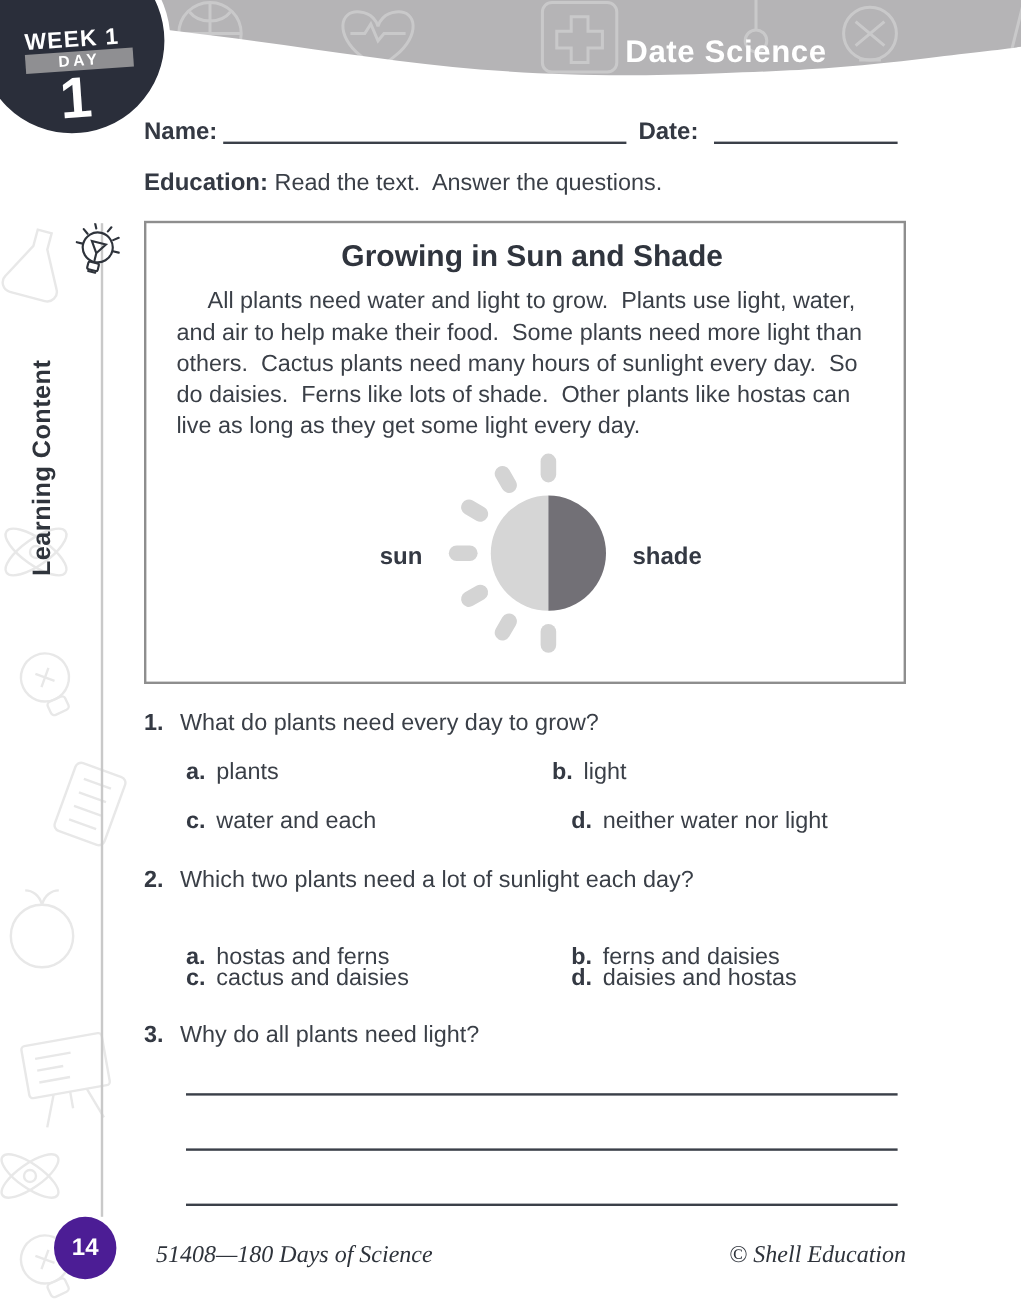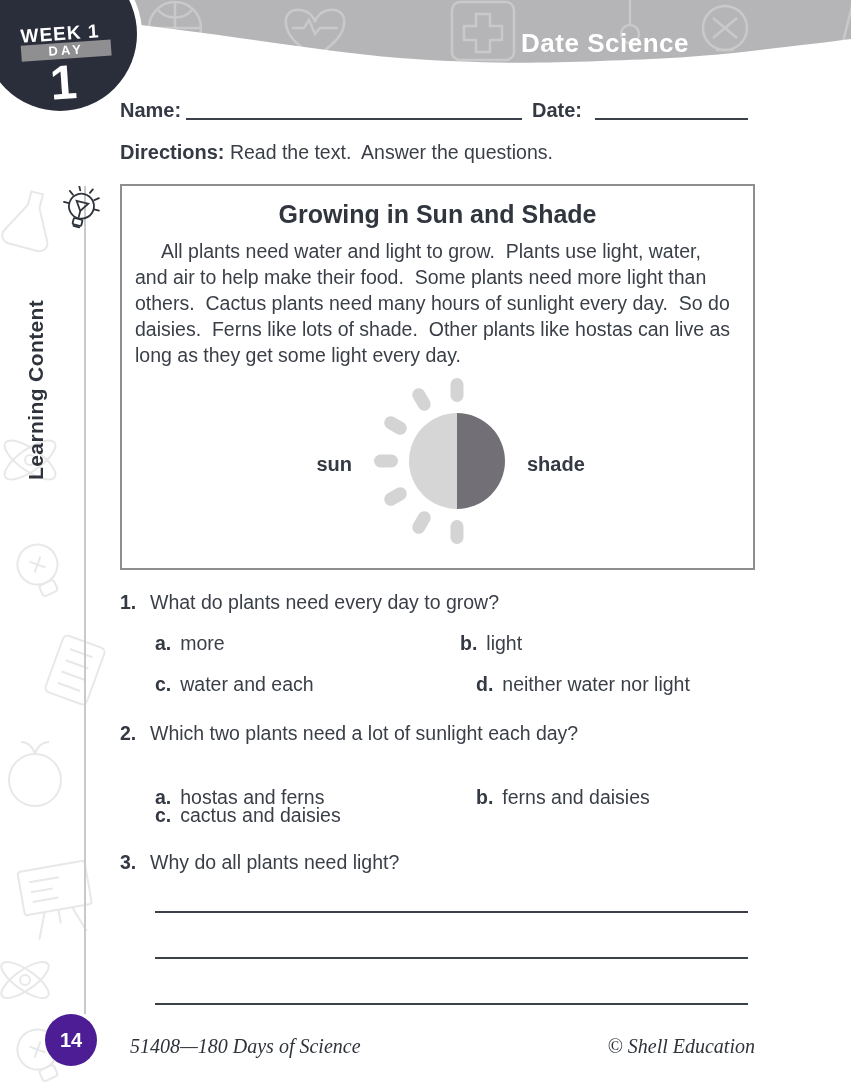--- a/index.html
+++ b/index.html
@@ -43,21 +43,21 @@
   .doodle-strip { position:absolute; left:0; top:100px; }
 
   
   .label-bold { font-weight:bold; font-size:20px; color:#343943; }
   .fill-line { position:absolute; border-bottom:2px solid #3b4049; }
   .directions-line { position:absolute; left:120px; top:141px; font-size:19.5px; white-space:pre-wrap; }
 
   
   .passage-box {
     position:absolute; left:120px; top:184px; width:635px; height:386px;
-    border:2.5px solid #8e8e8e; background:#ffffff;
+    border:2.5px solid #8e8e8e; background:#ffffff;padding-left:12px;
   }
   .passage-title { margin-top:14px; text-align:center; font-size:25px; font-weight:bold; color:#30353e; }
   .passage-body {
     margin:9px 18px 0 13px; font-size:19.5px; line-height:26px;
     text-indent:26px; white-space:pre-wrap;
   }
   .illu-svg { position:absolute; left:227px; top:190px; }
   .illu-label { position:absolute; font-size:20px; font-weight:bold; color:#343943; }
   .illu-label.sun { left:150px; top:267px; width:80px; text-align:right; }
   .illu-label.shade { left:405px; top:267px; width:100px; }
@@ -173,21 +173,21 @@
       <path d="M6,20 h5 M9,8 l4,3 M17,1 l2,4 M31,1 l-2,4 M39,8 l-4,3 M42,20 h-5"></path>
     </g>
   </svg>
   <div class="v-label">Learning Content</div>
 
   <span class="abs label-bold" style="left:120px; top:99px;">Name:</span>
   <div class="fill-line" style="left:186px; top:98px; width:336px; height:22px;"></div>
   <span class="abs label-bold" style="left:532px; top:99px;">Date:</span>
   <div class="fill-line" style="left:595px; top:98px; width:153px; height:22px;"></div>
 
-  <div class="directions-line"><span class="label-bold">Directions:</span><span> Read the text.  Answer the questions.</span></div>
+  <div class="directions-line"><span class="label-bold">Education:</span><span> Read the text.  Answer the questions.</span></div>
 
   <div class="passage-box">
     <div class="passage-title">Growing in Sun and Shade</div>
     <div class="passage-body">All plants need water and light to grow.  Plants use light, water, and air to help make their food.  Some plants need more light than others.  Cactus plants need many hours of sunlight every day.  So do daisies.  Ferns like lots of shade.  Other plants like hostas can live as long as they get some light every day.</div>
 
     <svg class="illu-svg" width="180" height="170" viewBox="0 0 180 170">
       <g>
         <g transform="rotate(-90 108 85)">
             <rect x="167" y="78.5" width="24" height="13" rx="6.5" fill="#d4d4d4"></rect>
           </g>
@@ -215,38 +215,39 @@
     </svg>
     <div class="illu-label sun">sun</div>
     <div class="illu-label shade">shade</div>
   </div>
 
   <div class="q-line" style="top:590px;">
     <span class="q-num">1.</span>
     <span class="q-text">What do plants need every day to grow?</span>
   </div>
   <div class="q-line" style="top:631px;">
-    <span class="opt" style="left:155px;"><span class="letter">a.</span><span>more</span></span>
+    <span class="opt" style="left:155px;"><span class="letter">a.</span><span>plants</span></span>
     <span class="opt" style="left:460px;"><span class="letter">b.</span><span>light</span></span>
   </div>
   <div class="q-line" style="top:672px;">
     <span class="opt" style="left:155px;"><span class="letter">c.</span><span>water and each</span></span>
     <span class="opt" style="left:476px;"><span class="letter">d.</span><span>neither water nor light</span></span>
   </div>
 
   <div class="q-line" style="top:721px;">
     <span class="q-num">2.</span>
     <span class="q-text">Which two plants need a lot of sunlight each day?</span>
   </div>
   <div class="q-line" style="top:762px;margin-top:23px;">
     <span class="opt" style="left:155px;"><span class="letter">a.</span><span>hostas and ferns</span></span>
     <span class="opt" style="left:476px;"><span class="letter">b.</span><span>ferns and daisies</span></span>
   </div>
   <div class="q-line" style="top:803px;">
     <span class="opt" style="left:155px;"><span class="letter">c.</span><span>cactus and daisies</span></span>
+    <span class="opt" style="left:476px;"><span class="letter">d.</span><span>daisies and hostas</span></span>
   </div>
 
   <div class="q-line" style="top:850px;">
     <span class="q-num">3.</span>
     <span class="q-text">Why do all plants need light?</span>
   </div>
   <div class="answer-line" style="top:911px;"></div>
   <div class="answer-line" style="top:957px;"></div>
   <div class="answer-line" style="top:1003px;"></div>
 

